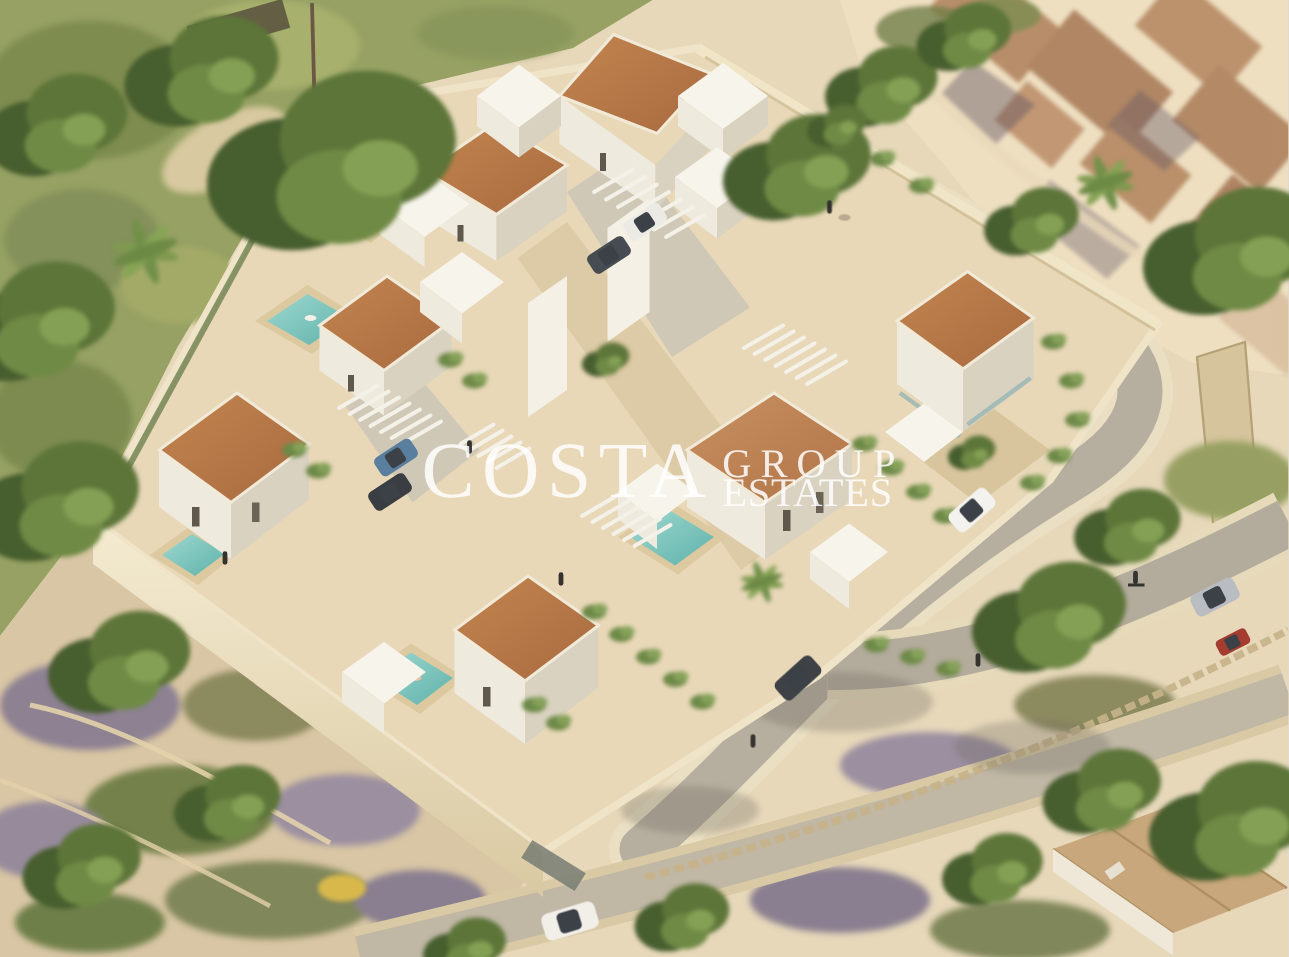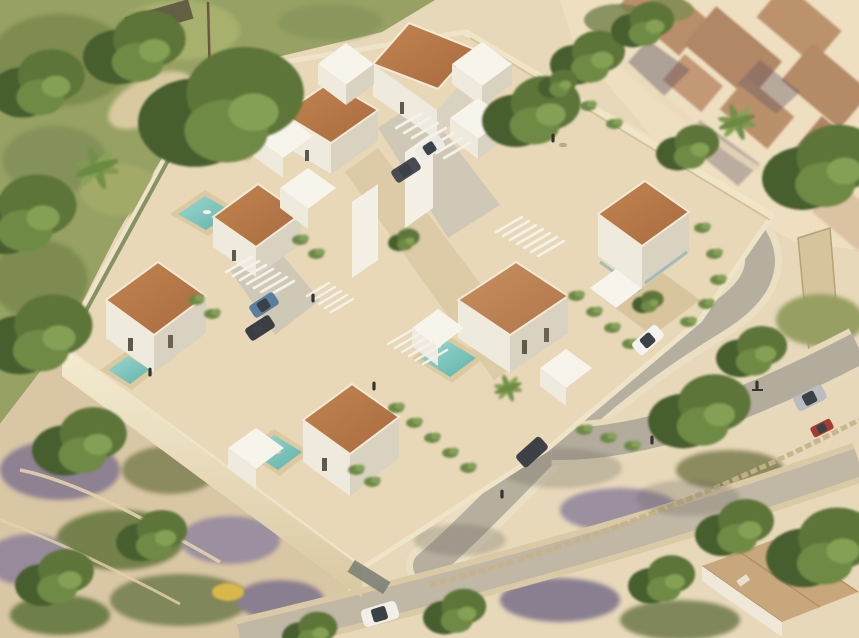--- a/index.html
+++ b/index.html
@@ -389,13 +389,20 @@
       <use href="#person"></use>
           <line x1="-5" y1="5" x2="6" y2="5" stroke="#35332f" stroke-width="2"></line>
     </g>
     <use href="#person" transform="translate(374,386)"></use>
     <use href="#person" transform="translate(313,298)"></use>
     <use href="#person" transform="translate(502,494)"></use>
     <use href="#person" transform="translate(150,372)"></use>
   </g>
 </svg>
 
+  <div class="watermark">
+    <span class="wm-main">COSTA</span>
+    <span class="wm-stack">
+      <span class="wm-top">GROUP</span>
+      <span class="wm-bottom">ESTATES</span>
+    </span>
+  </div>
 </div>
 
 </body></html>

